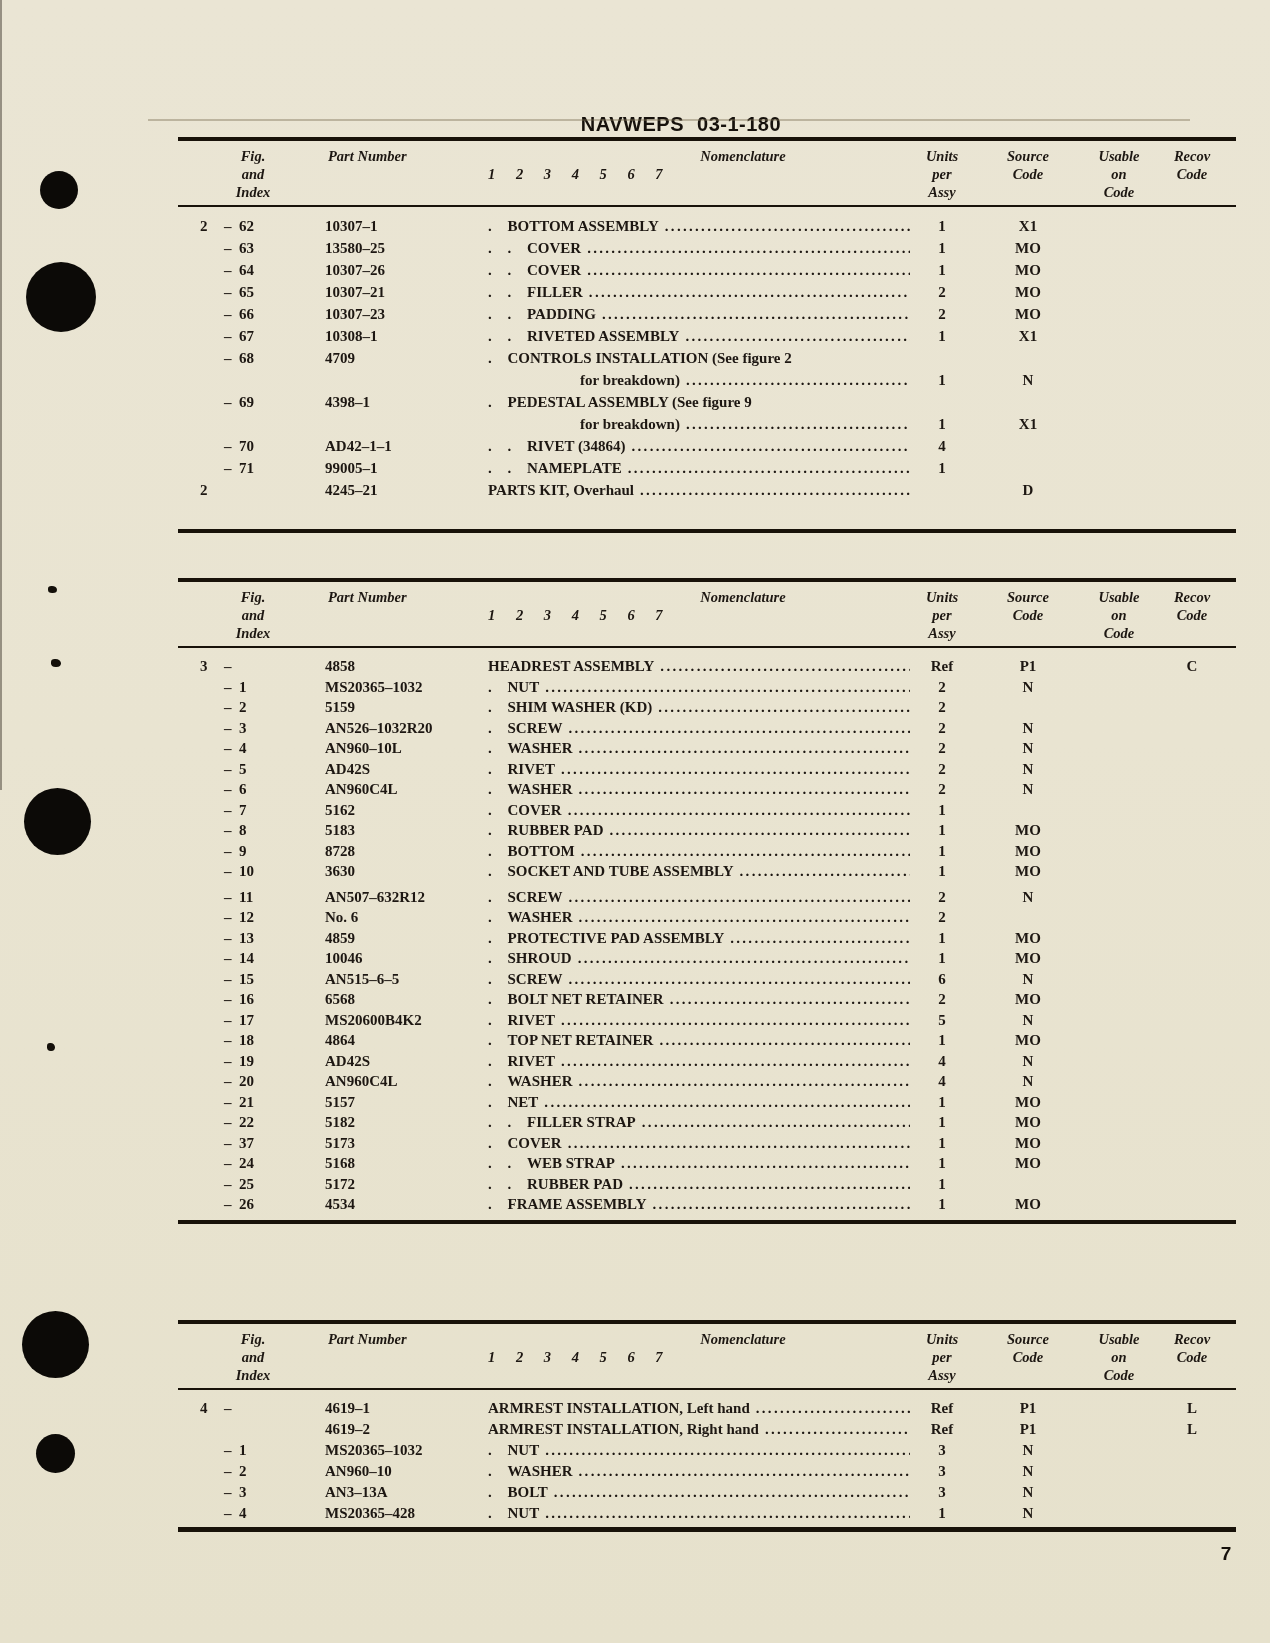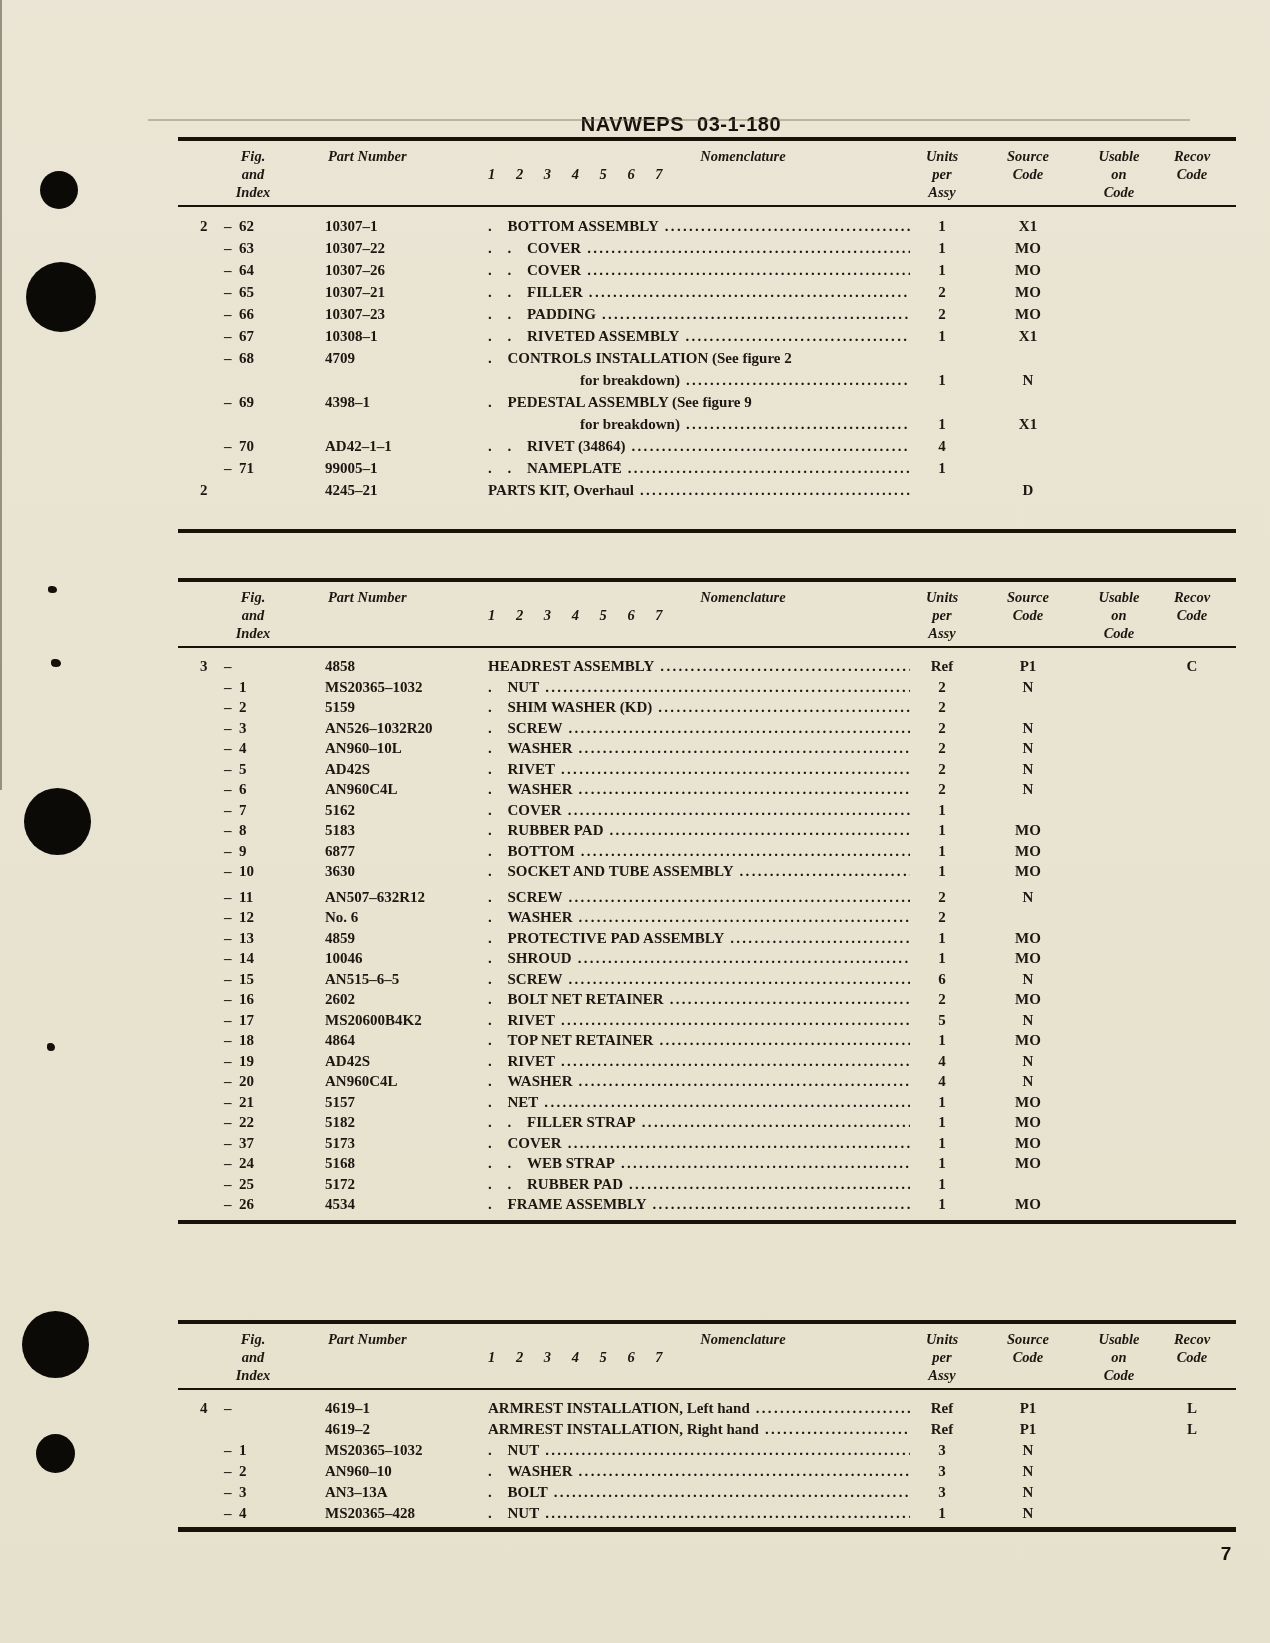--- a/index.html
+++ b/index.html
@@ -143,21 +143,21 @@
           <div class="c-source">X1</div>
           <div class="c-usable"></div>
           <div class="c-recov"></div>
         </div>
         <div class="row">
           <div class="c-fig">
             <span class="figno"></span>
             <span class="dash">–</span>
             <span class="idxno">63</span>
           </div>
-          <div class="c-part">10307–22</div>
+          <div class="c-part">13580–25</div>
           <div class="c-nomen">
             <span class="ind">.</span>
             <span class="ind">.</span>
             <span class="lbl">COVER</span>
             <span class="leader">............................................................................................................................................</span>
           </div>
           <div class="c-units">1</div>
           <div class="c-source">MO</div>
           <div class="c-usable"></div>
           <div class="c-recov"></div>
@@ -542,21 +542,21 @@
           <div class="c-source">MO</div>
           <div class="c-usable"></div>
           <div class="c-recov"></div>
         </div>
         <div class="row">
           <div class="c-fig">
             <span class="figno"></span>
             <span class="dash">–</span>
             <span class="idxno">9</span>
           </div>
-          <div class="c-part">6877</div>
+          <div class="c-part">8728</div>
           <div class="c-nomen">
             <span class="ind">.</span>
             <span class="lbl">BOTTOM</span>
             <span class="leader">............................................................................................................................................</span>
           </div>
           <div class="c-units">1</div>
           <div class="c-source">MO</div>
           <div class="c-usable"></div>
           <div class="c-recov"></div>
         </div>
@@ -661,21 +661,21 @@
           <div class="c-source">N</div>
           <div class="c-usable"></div>
           <div class="c-recov"></div>
         </div>
         <div class="row">
           <div class="c-fig">
             <span class="figno"></span>
             <span class="dash">–</span>
             <span class="idxno">16</span>
           </div>
-          <div class="c-part">2602</div>
+          <div class="c-part">6568</div>
           <div class="c-nomen">
             <span class="ind">.</span>
             <span class="lbl">BOLT NET RETAINER</span>
             <span class="leader">............................................................................................................................................</span>
           </div>
           <div class="c-units">2</div>
           <div class="c-source">MO</div>
           <div class="c-usable"></div>
           <div class="c-recov"></div>
         </div>

